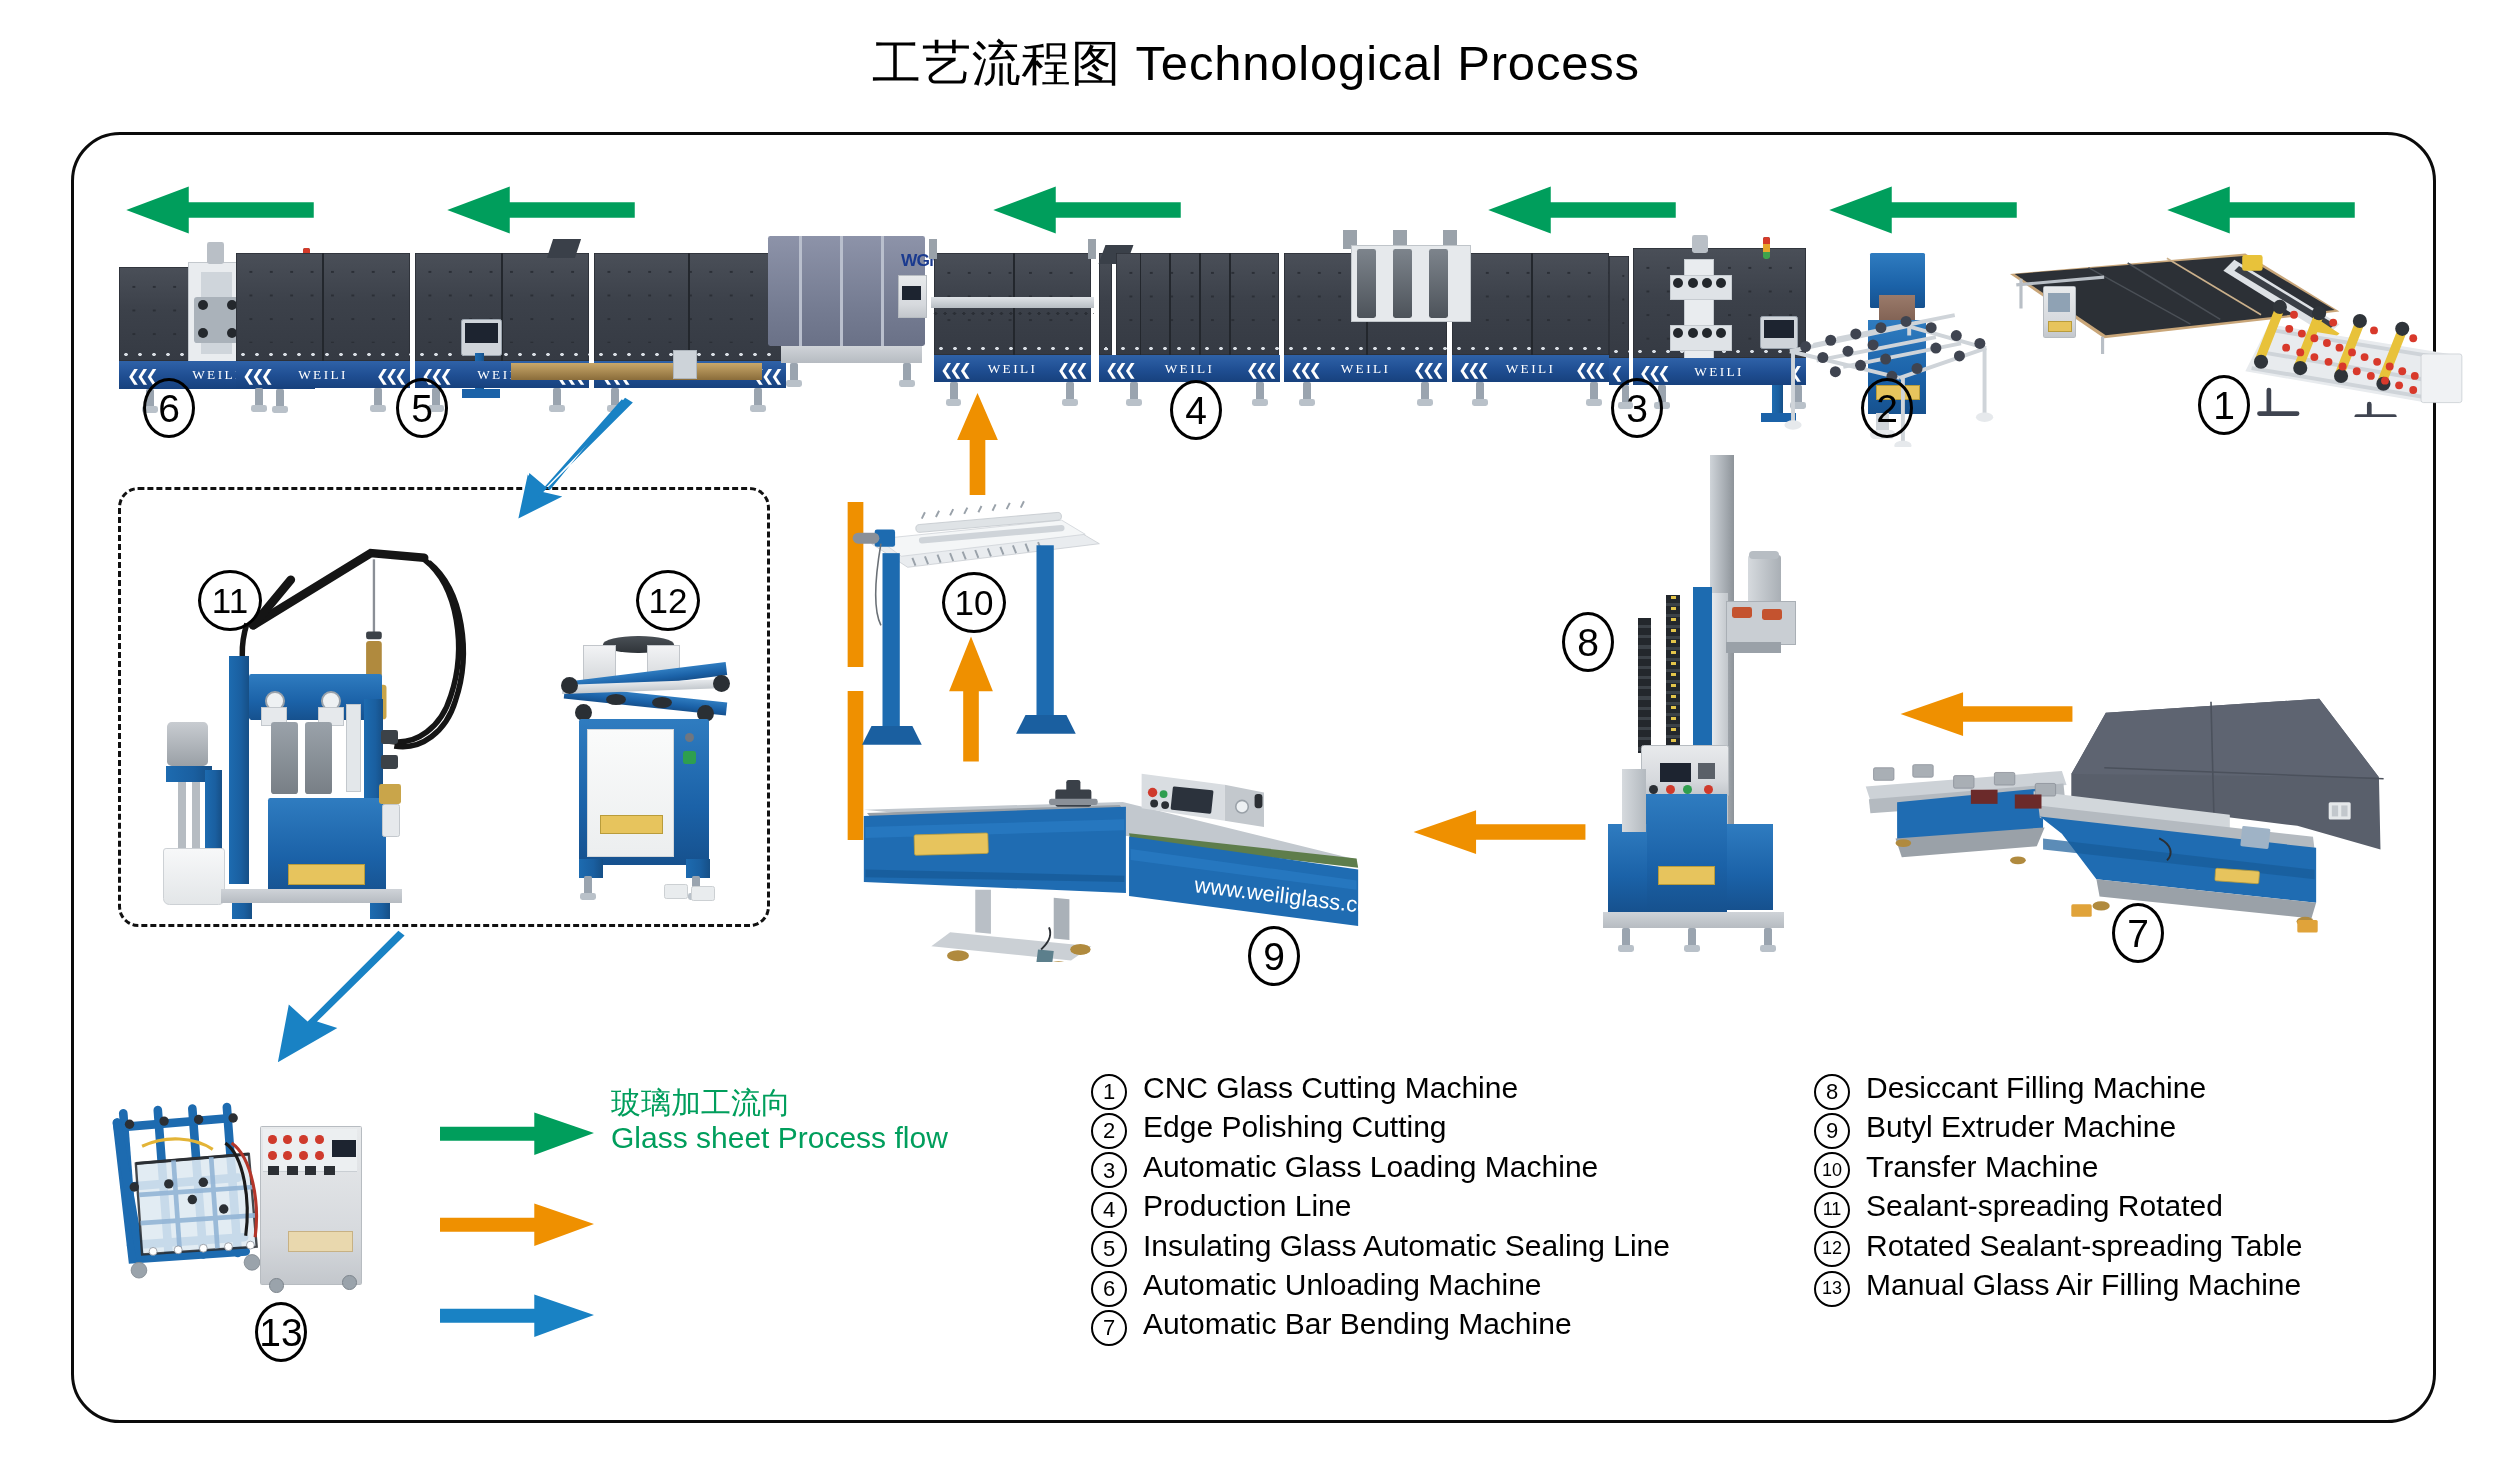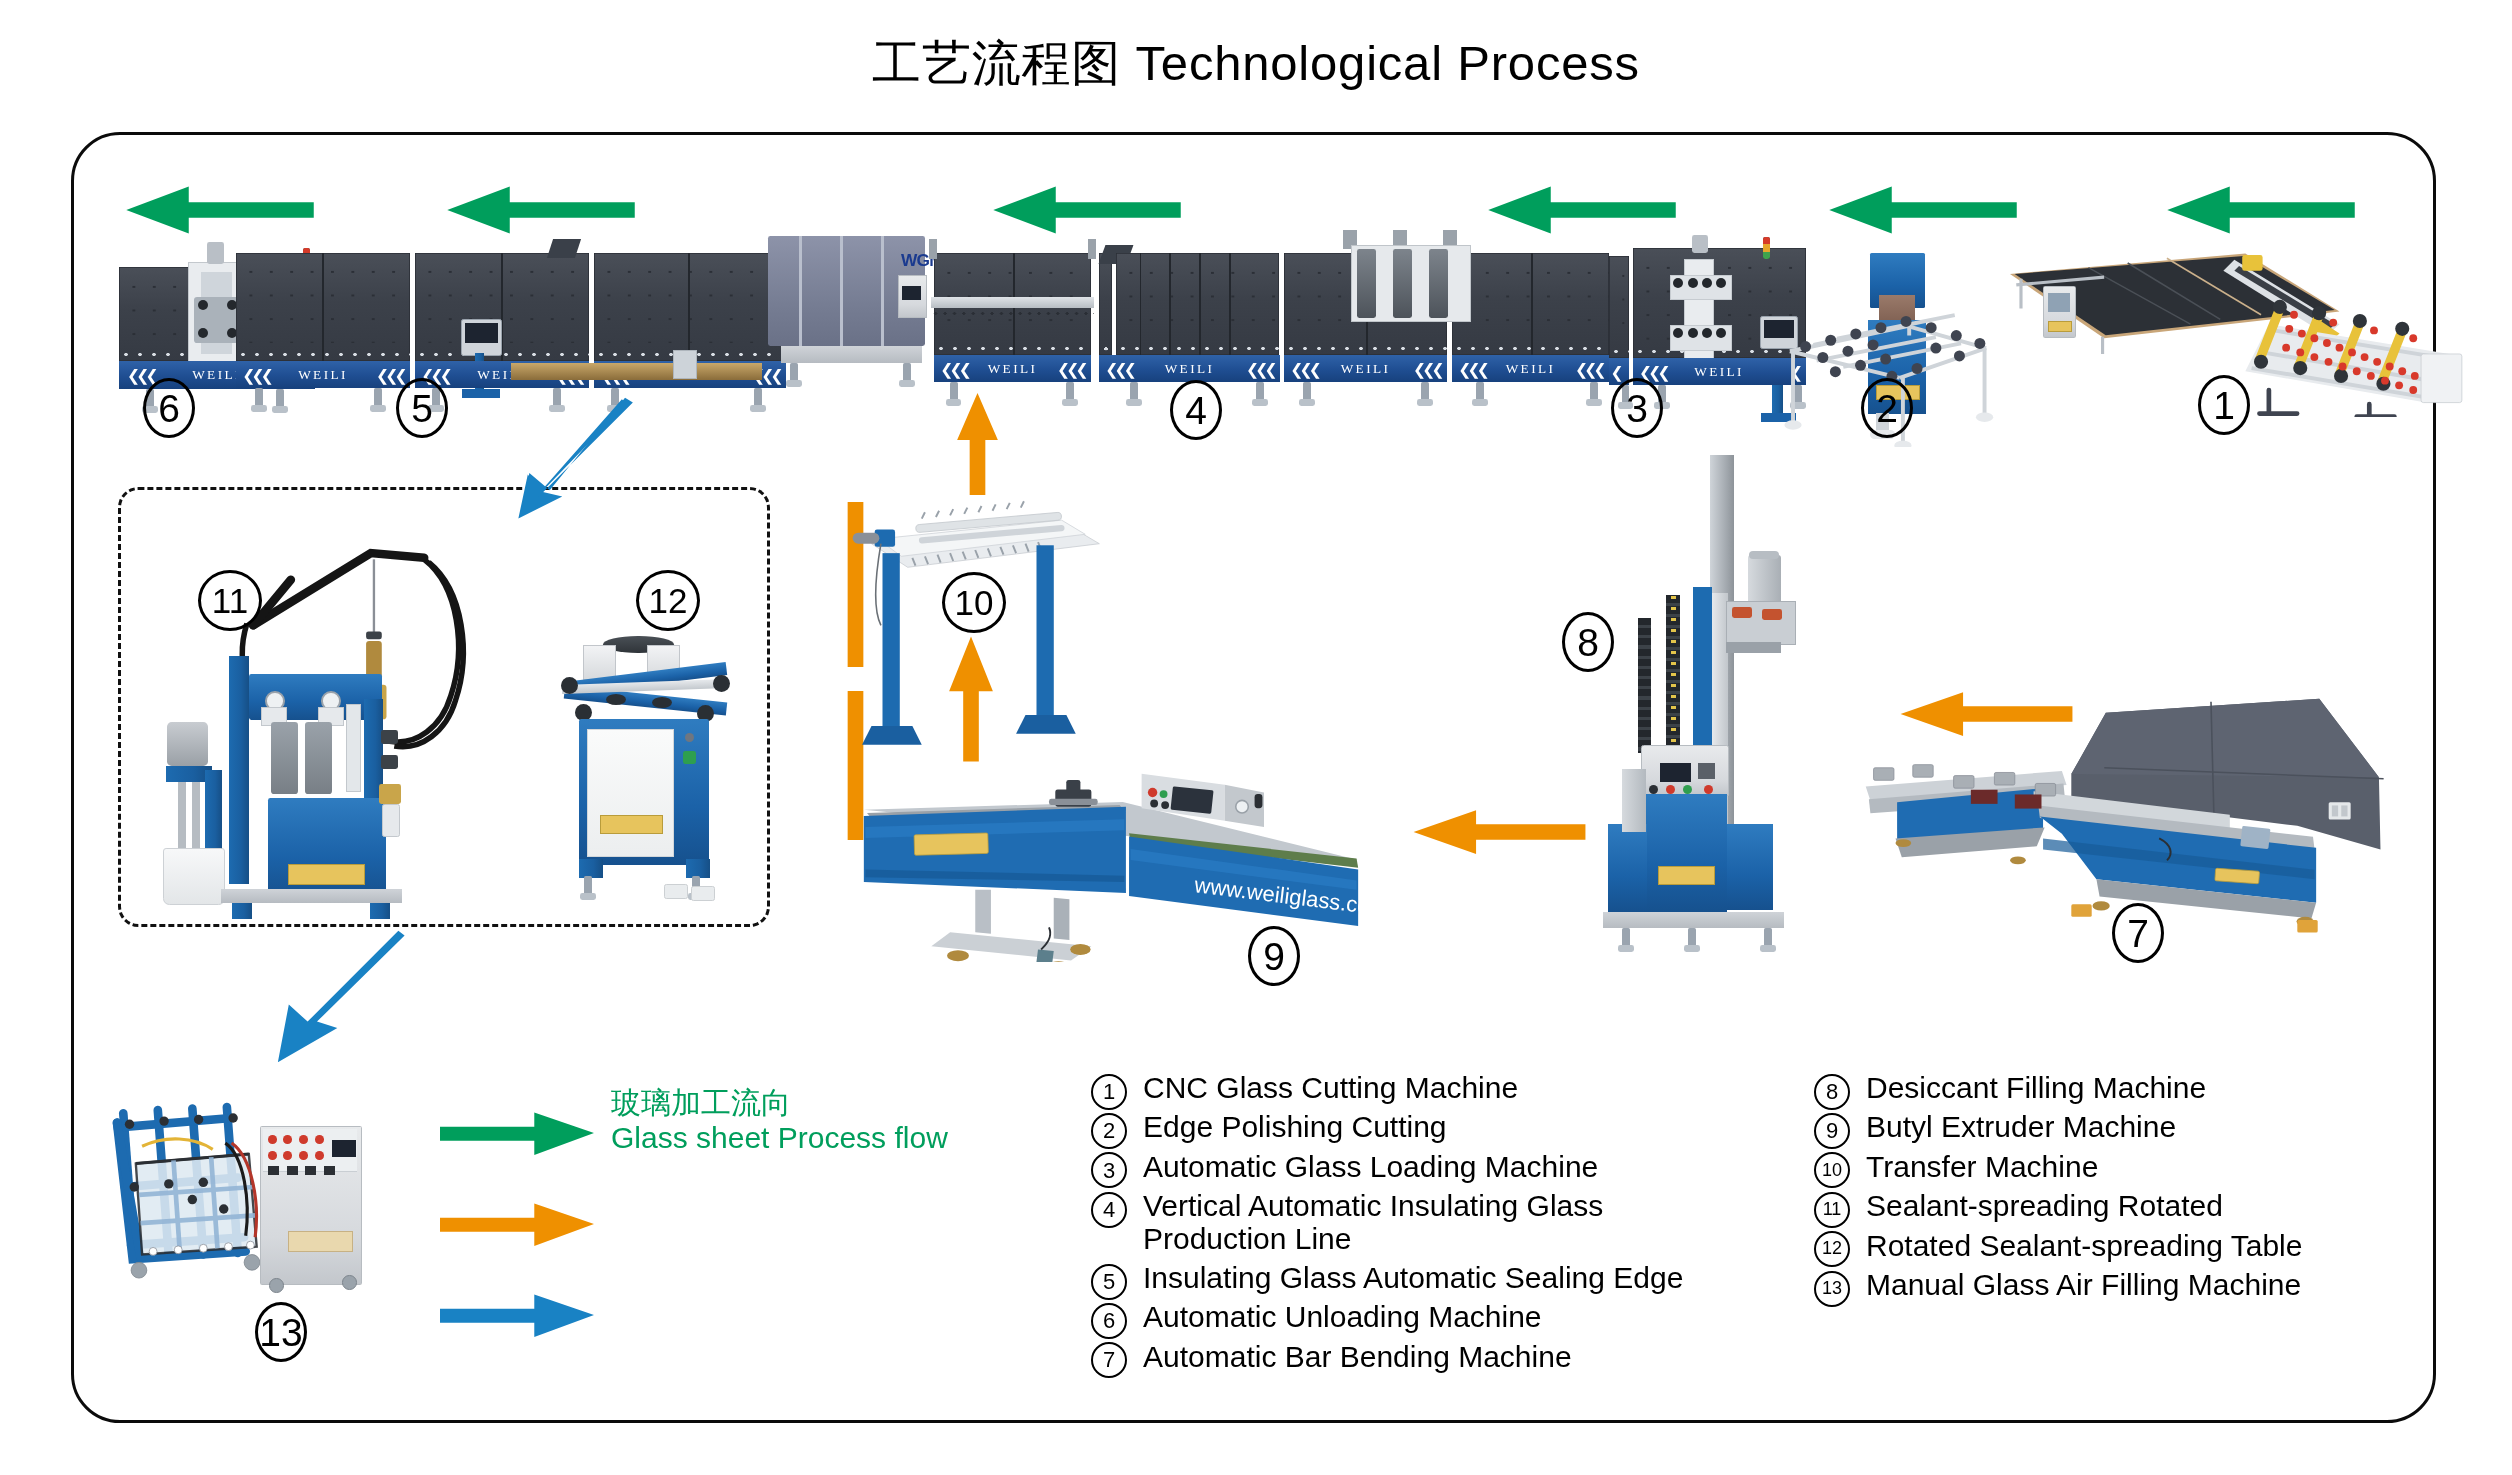--- a/index.html
+++ b/index.html
@@ -812,26 +812,25 @@
   <div class="li">
     <span class="num">2</span>
     <span class="txt">Edge Polishing Cutting</span>
   </div>
   <div class="li">
     <span class="num">3</span>
     <span class="txt">Automatic Glass Loading Machine</span>
   </div>
   <div class="li">
     <span class="num">4</span>
-    <span class="txt">Vertical Automatic Insulating Glass</span>
     <span class="cont">Production Line</span>
   </div>
   <div class="li">
     <span class="num">5</span>
-    <span class="txt">Insulating Glass Automatic Sealing Edge</span>
+    <span class="txt">Insulating Glass Automatic Sealing Line</span>
   </div>
   <div class="li">
     <span class="num">6</span>
     <span class="txt">Automatic Unloading Machine</span>
   </div>
   <div class="li">
     <span class="num">7</span>
     <span class="txt">Automatic Bar Bending Machine</span>
   </div>
 </div>

